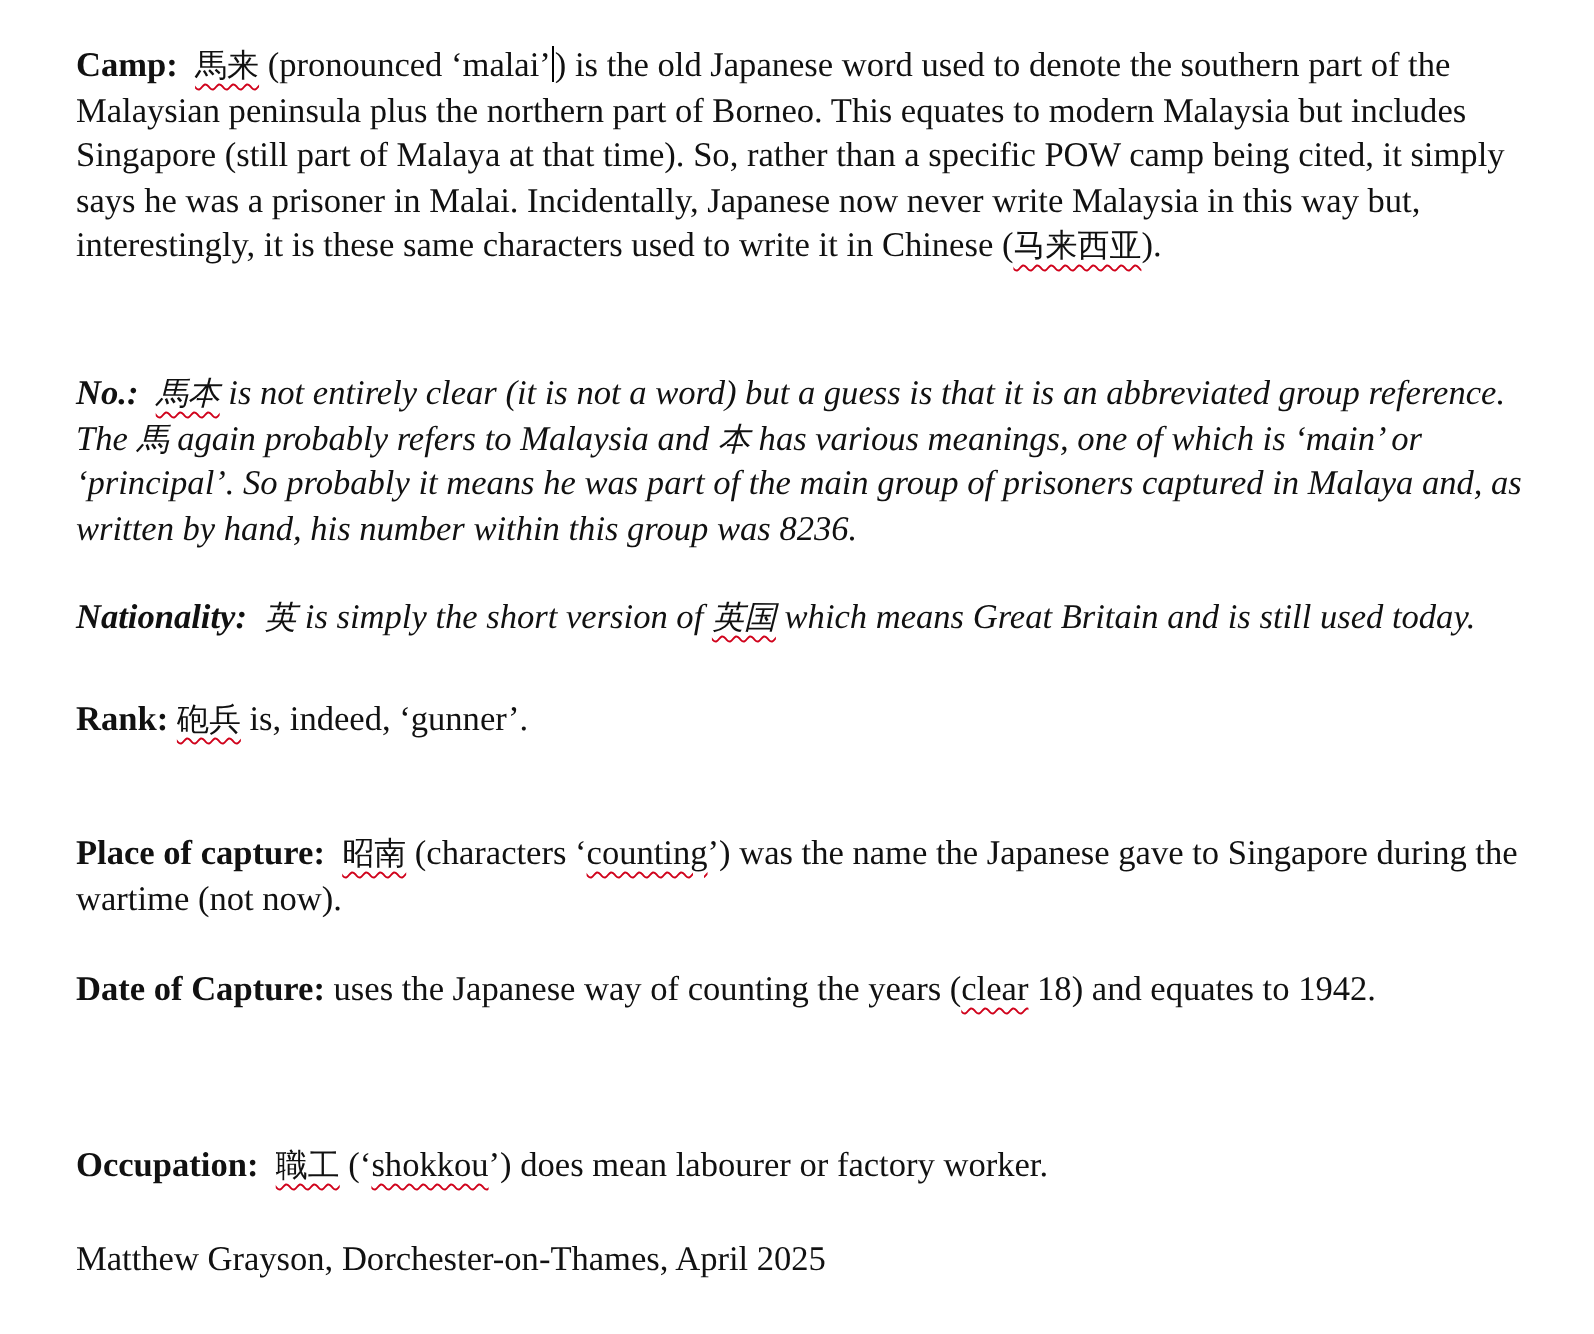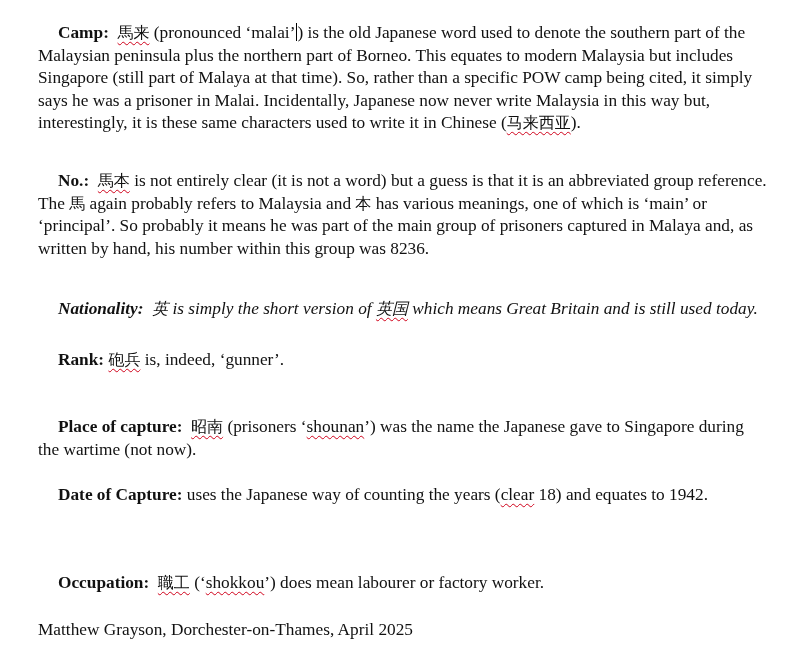--- a/index.html
+++ b/index.html
@@ -25,21 +25,20 @@
     }
     .para {
       margin: 0;
       padding: 0;
       position: absolute;
       left: 0;
       width: 730px;
     }
     .label {
       font-weight: bold;
-      margin-left: 20px;
     }
     .cjk {
       font-family: "DejaVu Sans", sans-serif;
       font-size: 16px;
     }
     .squiggle {
       text-decoration: underline wavy #d0021b;
       text-decoration-thickness: 1px;
       text-underline-offset: 3px;
     }
@@ -57,38 +56,38 @@
 </head>
 <body>
 
 <div class="page">
 
   <p class="para" style="top:0px;">
     <span class="label">Camp:</span>&nbsp;
     <span class="cjk squiggle">馬来</span><span> (pronounced ‘malai’</span><span class="cursor"></span><span>) is the old Japanese word used to denote the southern part of the Malaysian peninsula plus the northern part of Borneo. This equates to modern Malaysia but includes Singapore (still part of Malaya at that time). So, rather than a specific POW camp being cited, it simply says he was a prisoner in Malai. Incidentally, Japanese now never write Malaysia in this way but, interestingly, it is these same characters used to write it in Chinese (</span><span class="cjk squiggle">马来西亚</span><span>).</span>
   </p>
 
-  <p class="para" style="top:148px;">
+  <p class="para" style="top:164px;font-style:italic;">
     <span class="label">No.:</span>&nbsp;
     <span class="cjk squiggle">馬本</span><span> is not entirely clear (it is not a word) but a guess is that it is an abbreviated group reference. The </span><span class="cjk">馬</span><span> again probably refers to Malaysia and </span><span class="cjk">本</span><span> has various meanings, one of which is ‘main’ or ‘principal’. So probably it means he was part of the main group of prisoners captured in Malaya and, as written by hand, his number within this group was 8236.</span>
   </p>
 
   <p class="para" style="top:276px;font-style:italic;">
     <span class="label">Nationality:</span>&nbsp;
     <span class="cjk">英</span><span> is simply the short version of </span><span class="cjk squiggle">英国</span><span> which means Great Britain and is still used today.</span>
   </p>
 
   <p class="para" style="top:327px;">
     <span class="label">Rank:</span>
     <span class="cjk squiggle">砲兵</span><span> is, indeed, ‘gunner’.</span>
   </p>
 
   <p class="para" style="top:394px;">
     <span class="label">Place of capture:</span>&nbsp;
-    <span class="cjk squiggle">昭南</span><span> (prisoners ‘</span><span class="squiggle">shounan</span><span>’) was the name the Japanese gave to Singapore during the wartime (not now).</span>
+    <span class="cjk squiggle">昭南</span><span> (characters ‘</span><span class="squiggle">counting</span><span>’) was the name the Japanese gave to Singapore during the wartime (not now).</span>
   </p>
 
   <p class="para" style="top:462px;">
     <span class="label">Date of Capture:</span><span> uses the Japanese way of counting the years (</span><span class="squiggle">clear</span><span> 18) and equates to 1942.</span>
   </p>
 
   <p class="para" style="top:550px;">
     <span class="label">Occupation:</span>&nbsp;
     <span class="cjk squiggle">職工</span><span> (‘</span><span class="squiggle">shokkou</span><span>’) does mean labourer or factory worker.</span>
   </p>

